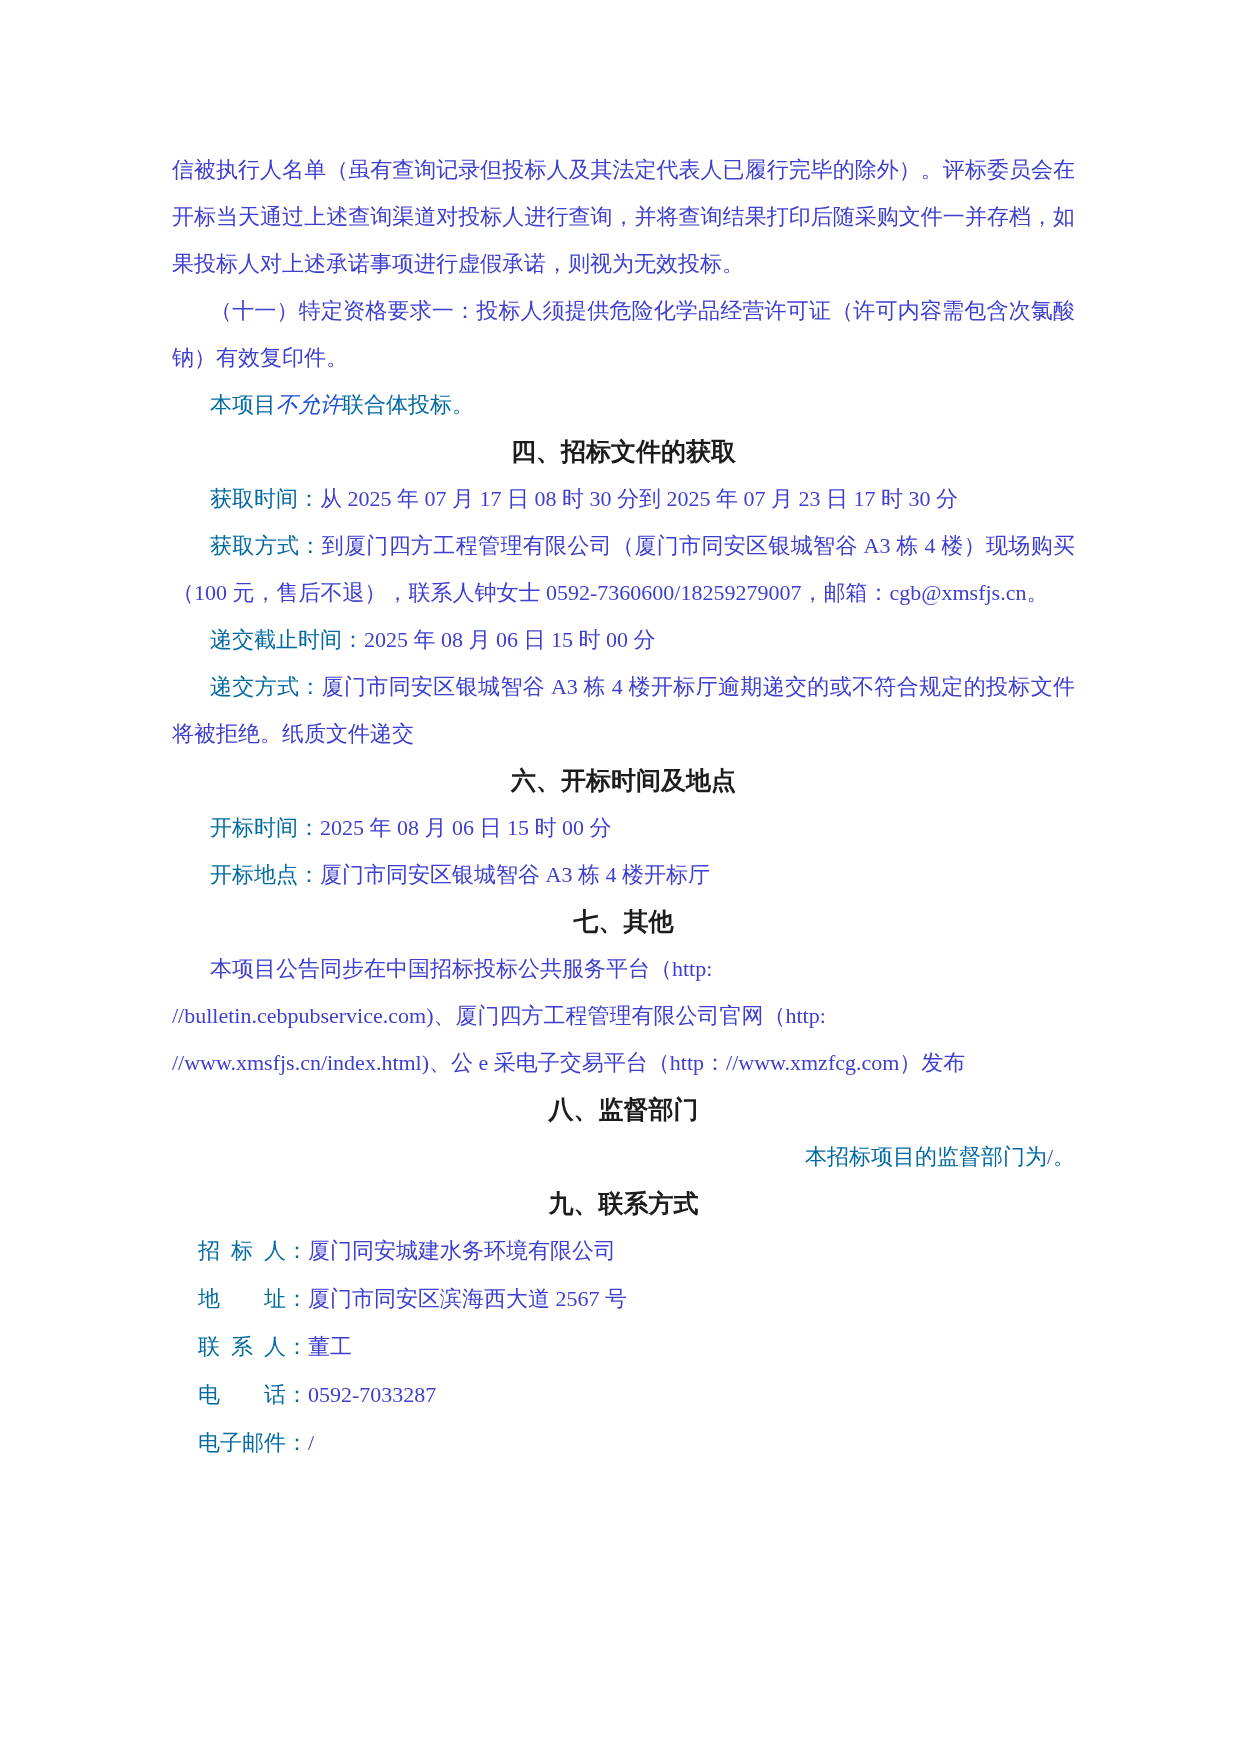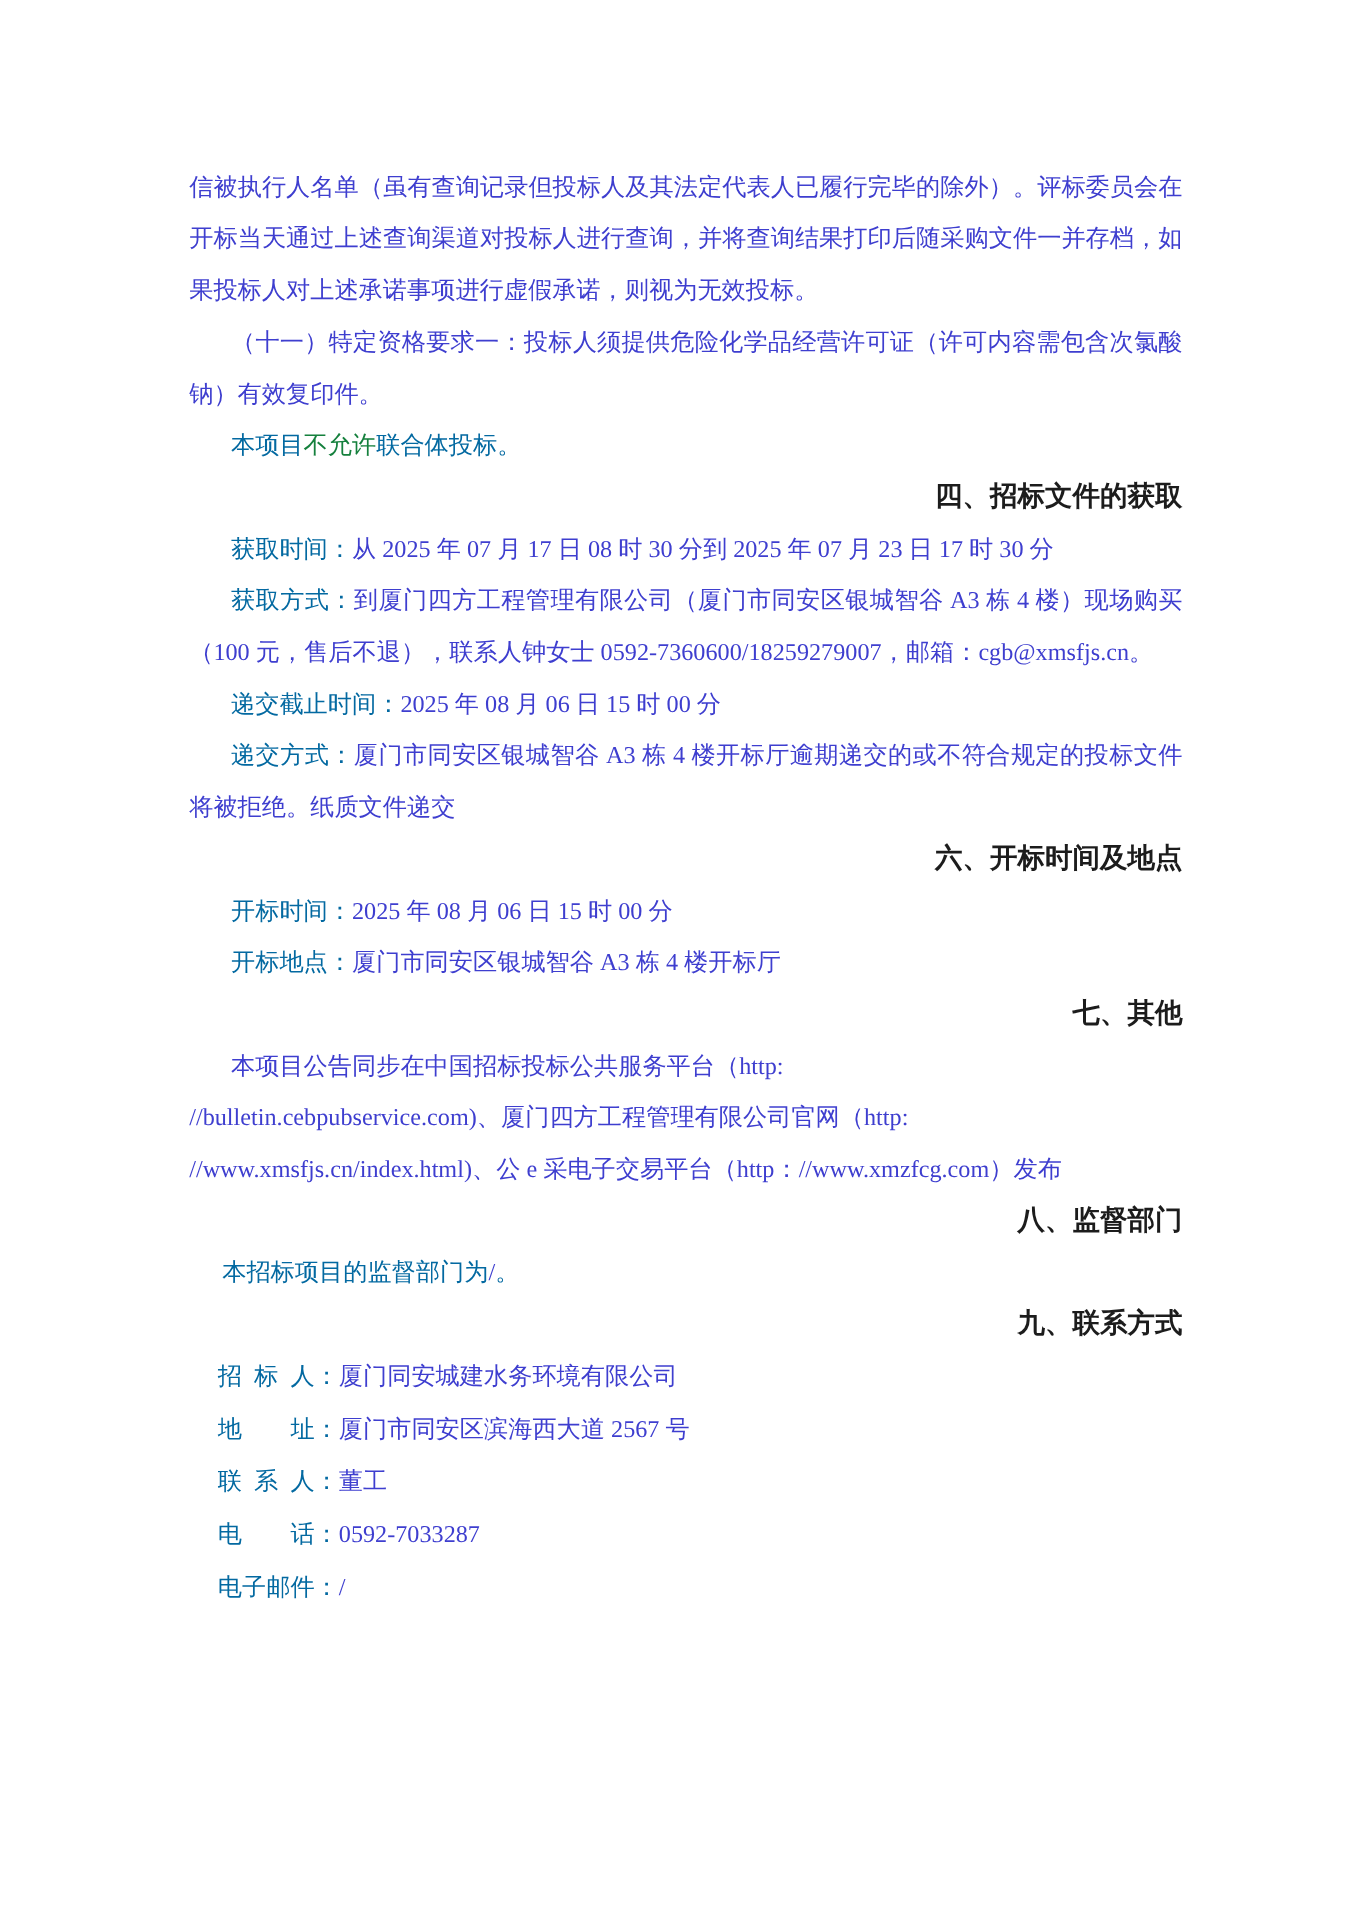--- a/index.html
+++ b/index.html
@@ -28,35 +28,35 @@
     font-family: "Liberation Serif", "DejaVu Serif", serif;
   }
   .doc-para.indent { text-indent: 38px; }
   .doc-para.urls { text-align: left; }
   .doc-para.contact {
     text-align: left;
     line-height: 48px;
     text-indent: 26px;
   }
   .doc-para.smallindent {
-    text-align: left;
+    text-align: right;
     text-indent: 30px;
   }
   .doc-heading {
     margin: 0;
     font-size: 25px;
     font-weight: bold;
     line-height: 47px;
-    text-align: right;
+    text-align: center;
     color: #1c1c1c;
     font-family: "Liberation Sans", "DejaVu Sans", sans-serif;
   }
   .seg-blue        { color: #3e3ecf; }
   .seg-dark        { color: #0369a1; }
-  .seg-blue-italic { color: #15803d; }
+  .seg-blue-italic { color: #1d4ed8; font-style: italic; }
   .seg-head        { color: #1c1c1c; }
 </style>
 </head>
 <body>
 
 <div class="page">
   <div>
       <p class="doc-para"><span class="seg-blue">信被执行人名单（虽有查询记录但投标人及其法定代表人已履行完毕的除外）。评标委员会在开标当天通过上述查询渠道对投标人进行查询，并将查询结果打印后随采购文件一并存档，如果投标人对上述承诺事项进行虚假承诺，则视为无效投标。</span></p>
       <p class="doc-para indent"><span class="seg-blue">（十一）特定资格要求一：投标人须提供危险化学品经营许可证（许可内容需包含次氯酸钠）有效复印件。</span></p>
       <p class="doc-para indent"><span class="seg-dark">本项目</span><span class="seg-blue-italic">不允许</span><span class="seg-dark">联合体投标。</span></p>

